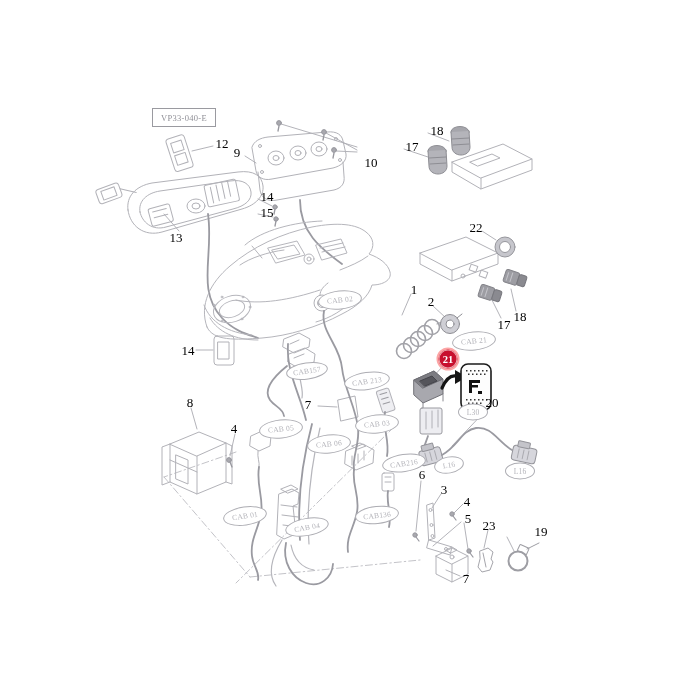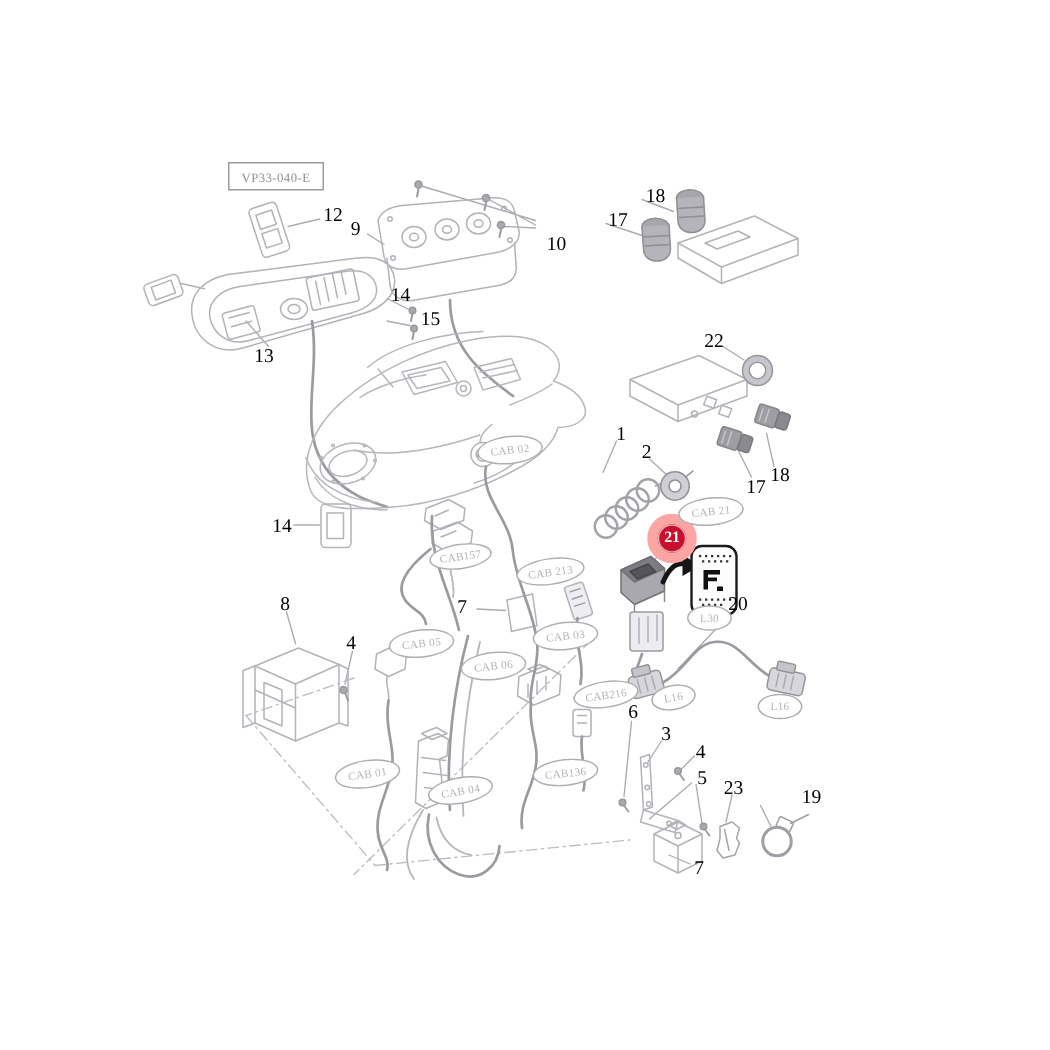--- a/index.html
+++ b/index.html
@@ -8,21 +8,21 @@
   #art{position:absolute;left:0;top:0;}
   .pnum{position:absolute;transform:translate(-50%,-50%);color:#000000;font-size:13px;
         line-height:1;white-space:nowrap;cursor:pointer;}
   .oval{position:absolute;display:flex;align-items:center;justify-content:center;
         border:1px solid #adadb3;border-radius:50%;color:#b4b4ba;font-size:7.5px;
         letter-spacing:.2px;white-space:nowrap;background:#fff;}
   #title-box{position:absolute;left:152px;top:108px;width:62px;height:17px;
         border:1px solid #9a9aa0;color:#8f8f96;font-size:8.5px;display:flex;
         align-items:center;justify-content:center;letter-spacing:.3px;background:#fff;}
   #badge-21{position:absolute;width:19px;height:19px;border-radius:50%;
-        background:#c8102e;border:7px solid #fca5a5;color:#fff;font-size:10.5px;
+        background:#c8102e;border:2px solid #fca5a5;color:#fff;font-size:10.5px;
         font-weight:bold;display:flex;align-items:center;justify-content:center;
         transform:translate(-50%,-50%);cursor:pointer;box-shadow:0 0 0 1px #e8aab2 inset;}
 </style>
 </head>
 <body>
 
 <div id="canvas">
 
 <svg id="art" width="700" height="700" viewBox="0 0 700 700" fill="none" stroke-linecap="round" stroke-linejoin="round">
 
@@ -371,21 +371,21 @@
 
 <div id="badge-21" style="left: 448px; top: 359px;">
   <span>21</span>
 </div>
 
 <div id="numbers-layer">
       <div class="pnum" style="left: 222px; top: 143px;">12</div>
       <div class="pnum" style="left: 237px; top: 152px;">9</div>
       <div class="pnum" style="left: 371px; top: 150px; margin-top: 12px;">10</div>
       <div class="pnum" style="left: 267px; top: 196px;">14</div>
-      <div class="pnum" style="left: 267px; top: 212px; margin-left: 20px;">15</div>
+      <div class="pnum" style="left: 267px; top: 212px;">15</div>
       <div class="pnum" style="left: 176px; top: 237px; text-align: right;">13</div>
       <div class="pnum" style="left: 437px; top: 130px;">18</div>
       <div class="pnum" style="left: 412px; top: 146px;">17</div>
       <div class="pnum" style="left: 476px; top: 227px;">22</div>
       <div class="pnum" style="left: 414px; top: 289px;">1</div>
       <div class="pnum" style="left: 431px; top: 301px;">2</div>
       <div class="pnum" style="left: 520px; top: 316px;">18</div>
       <div class="pnum" style="left: 504px; top: 324px;">17</div>
       <div class="pnum" style="left: 188px; top: 350px;">14</div>
       <div class="pnum" style="left: 190px; top: 402px;">8</div>

